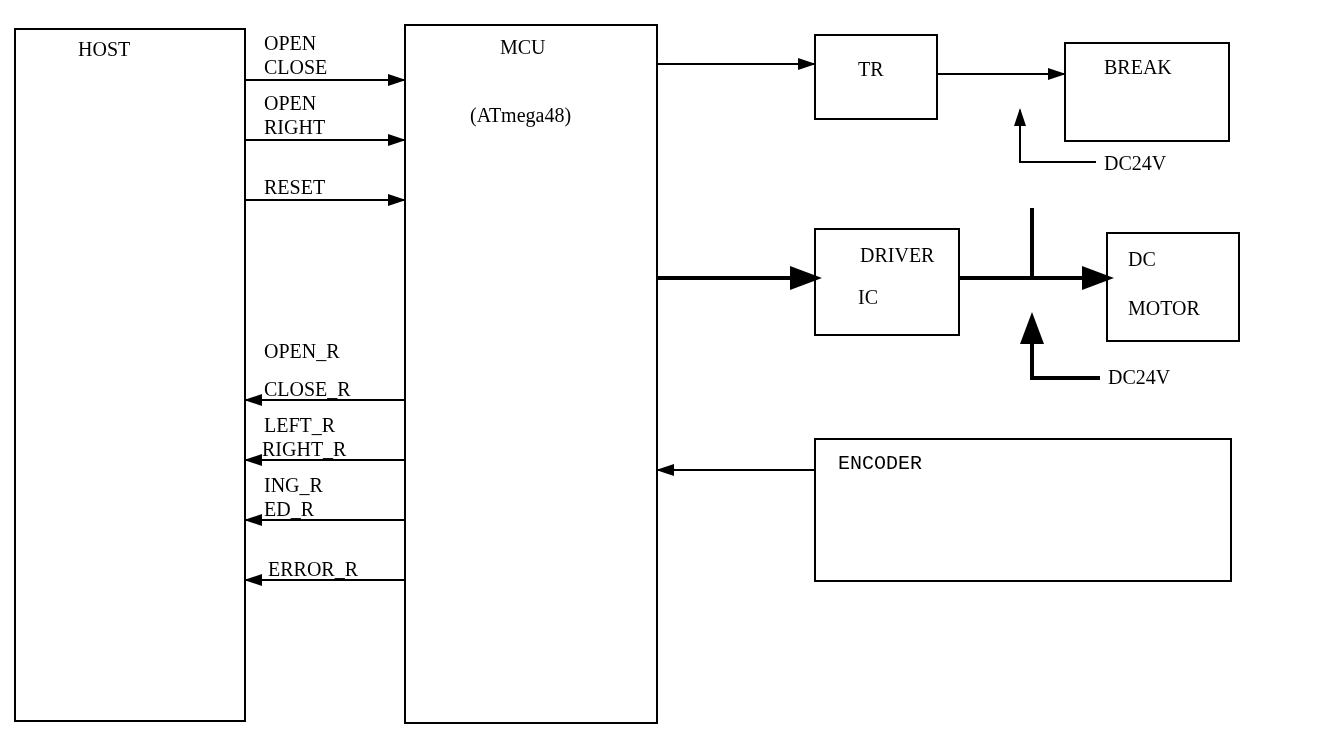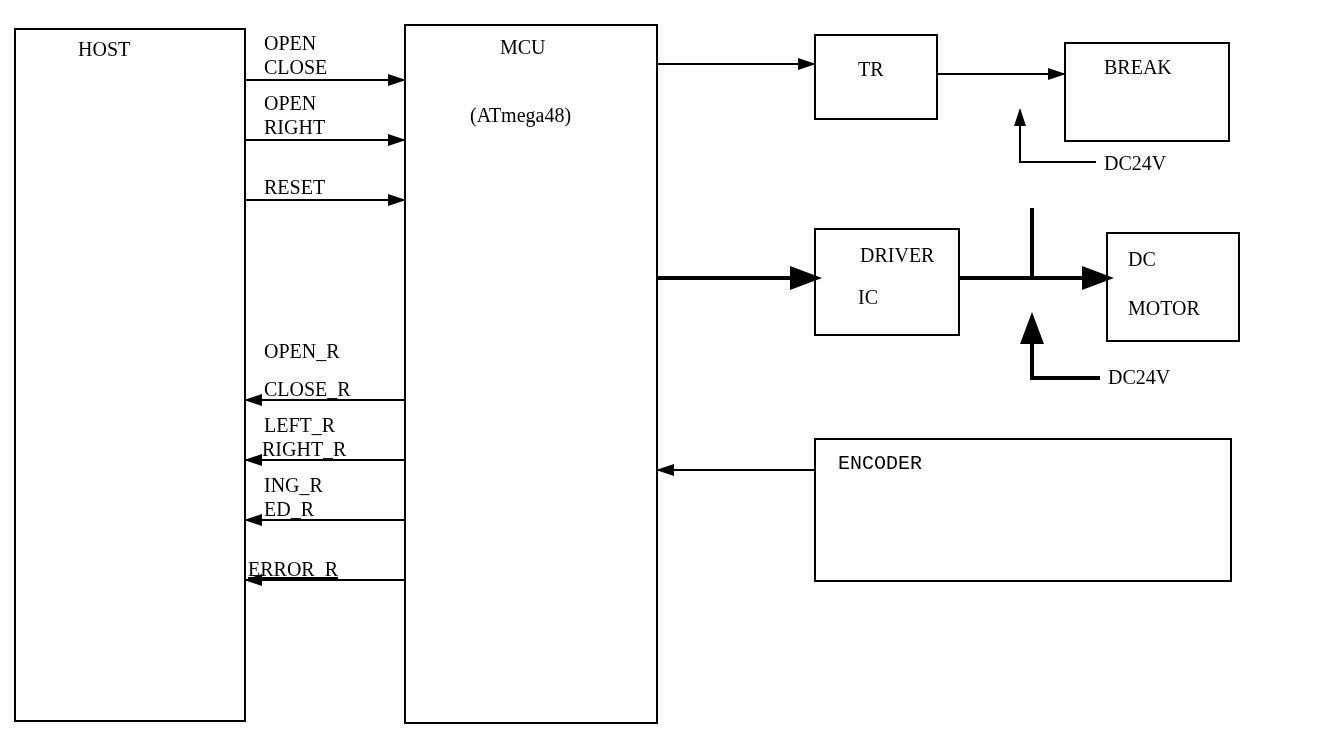--- a/index.html
+++ b/index.html
@@ -75,21 +75,21 @@
   <div class="label" style="left:264px; top:92px;">OPEN</div>
   <div class="label" style="left:264px; top:116px;">RIGHT</div>
   <div class="label" style="left:264px; top:176px;">RESET</div>
 
   <div class="label" style="left:264px; top:340px;">OPEN_R</div>
   <div class="label" style="left:264px; top:378px;">CLOSE_R</div>
   <div class="label" style="left:264px; top:414px;">LEFT_R</div>
   <div class="label" style="left:262px; top:438px;">RIGHT_R</div>
   <div class="label" style="left:264px; top:474px;">ING_R</div>
   <div class="label" style="left:264px; top:498px;">ED_R</div>
-  <div class="label" style="left:248px; top:558px;text-decoration:underline;">ERROR_R</div>
+  <div class="label" style="left:268px; top:558px;">ERROR_R</div>
 
   <svg class="wires">
     <defs>
       <marker id="arrow" markerWidth="10" markerHeight="10" refX="8" refY="3" orient="auto" markerUnits="strokeWidth">
         <path d="M0,0 L0,6 L9,3 z" fill="#000"></path>
       </marker>
       <marker id="arrowThick" markerWidth="8" markerHeight="8" refX="6" refY="3" orient="auto" markerUnits="strokeWidth">
         <path d="M0,0 L0,6 L8,3 z" fill="#000"></path>
       </marker>
     </defs>

